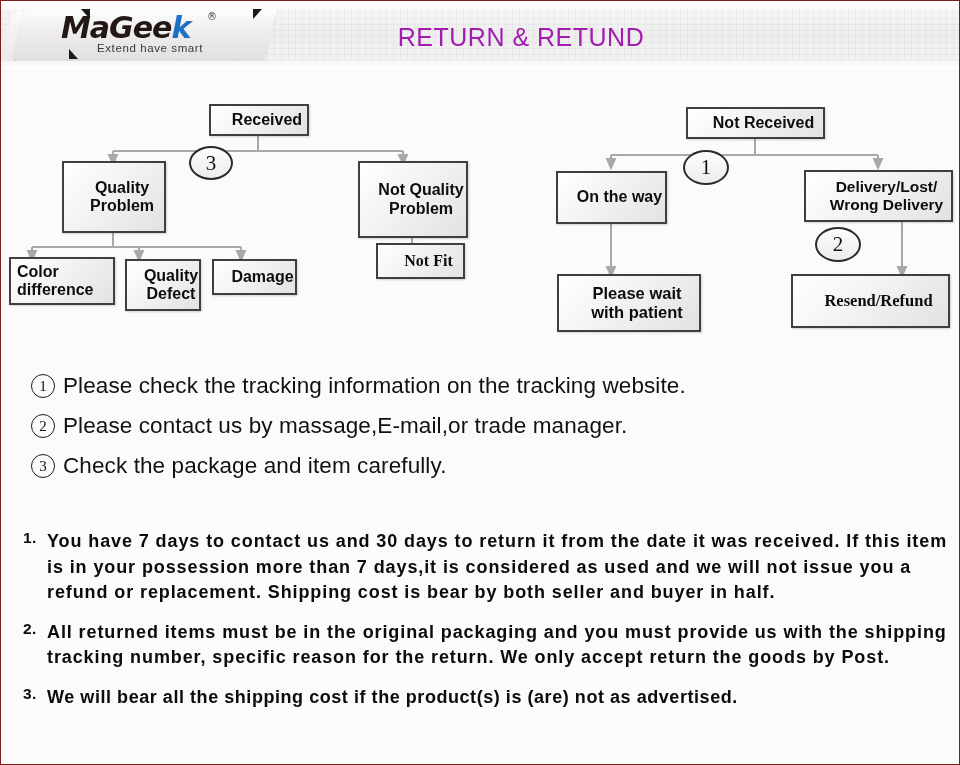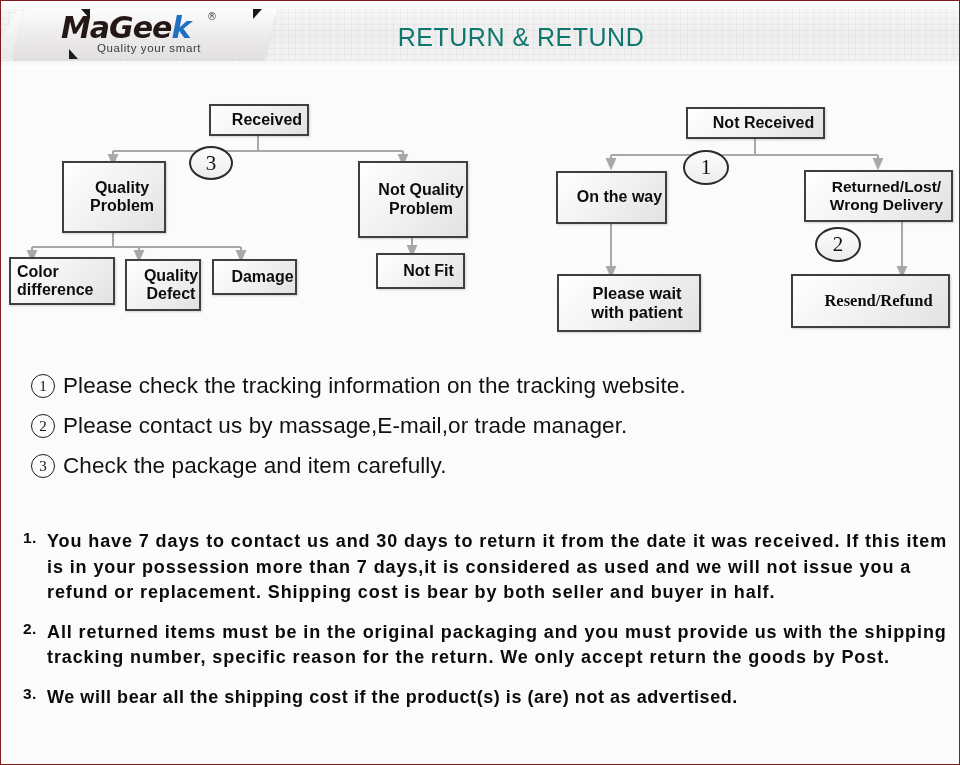--- a/index.html
+++ b/index.html
@@ -111,21 +111,21 @@
 
   #page-title {
     position: absolute;
     left: 300px; top: 22px;
     width: 440px;
     text-align: center;
     font-family: "Liberation Sans", sans-serif;
     font-size: 25px;
     font-weight: normal;
     letter-spacing: 0.5px;
-    color: #0f766e;
+    color: #a21caf;
     white-space: nowrap;
   }
 
   
   #flow {
     position: absolute;
     left: 0; top: 68px;
     width: 960px; height: 285px;
   }
   #flow-lines {
@@ -242,21 +242,21 @@
 
     <div id="logo-slash"></div>
     <div id="logo-plate"></div>
     <div class="plate-tick tick-tl"></div>
     <div class="plate-tick tick-bl"></div>
     <div class="plate-tick tick-tr"></div>
 
     <div id="logo-text">
       <div id="logo-word"><span>MaGee</span><span class="blue-k">k</span></div>
       <div id="logo-reg">®</div>
-      <div id="logo-tagline">Quality your smart</div>
+      <div id="logo-tagline">Extend have smart</div>
     </div>
 
     <div id="page-title">RETURN &amp; RETUND</div>
   </div>
 
   <div id="flow">
 
     <svg id="flow-lines" viewBox="0 0 960 285">
       <defs>
         <marker id="arrow" markerWidth="7" markerHeight="7" refX="3.2" refY="3.2" orient="auto" markerUnits="strokeWidth">
@@ -314,38 +314,38 @@
 
     <div class="node" style="left:124px; top:190px; width:76px; height:52px; font-size:16px;">
       <span style="white-space:pre-line;">Quality
 Defect</span>
     </div>
 
     <div class="node" style="left:211px; top:190px; width:85px; height:36px; font-size:16px;">
       <span>Damage</span>
     </div>
 
-    <div class="node" style="left:375px; top:184px; width:89px; height:36px; font-size:16px;">
+    <div class="node" style="left:375px; top:174px; width:89px; height:36px; font-size:16px;font-family:Liberation Serif, serif;">
       <span>Not Fit</span>
     </div>
 
     <div class="node" style="left:685px; top:38px; width:139px; height:32px; font-size:16px;">
       <span>Not  Received</span>
     </div>
 
     <div class="marker" style="left:682px; top:81px; width:46px; height:35px;">
       <span>1</span>
     </div>
 
     <div class="node" style="left:555px; top:102px; width:111px; height:53px; font-size:16px;">
       <span>On the way</span>
     </div>
 
     <div class="node" style="left:803px; top:101px; width:149px; height:52px; font-size:15.5px;">
-      <span style="white-space:pre-line;">Returned/Lost/
+      <span style="white-space:pre-line;">Delivery/Lost/
 Wrong Delivery</span>
     </div>
 
     <div class="marker" style="left:814px; top:158px; width:46px; height:35px;">
       <span>2</span>
     </div>
 
     <div class="node" style="left:556px; top:205px; width:144px; height:58px; font-size:16.5px;">
       <span style="white-space:pre-line;">Please wait
 with patient</span>

